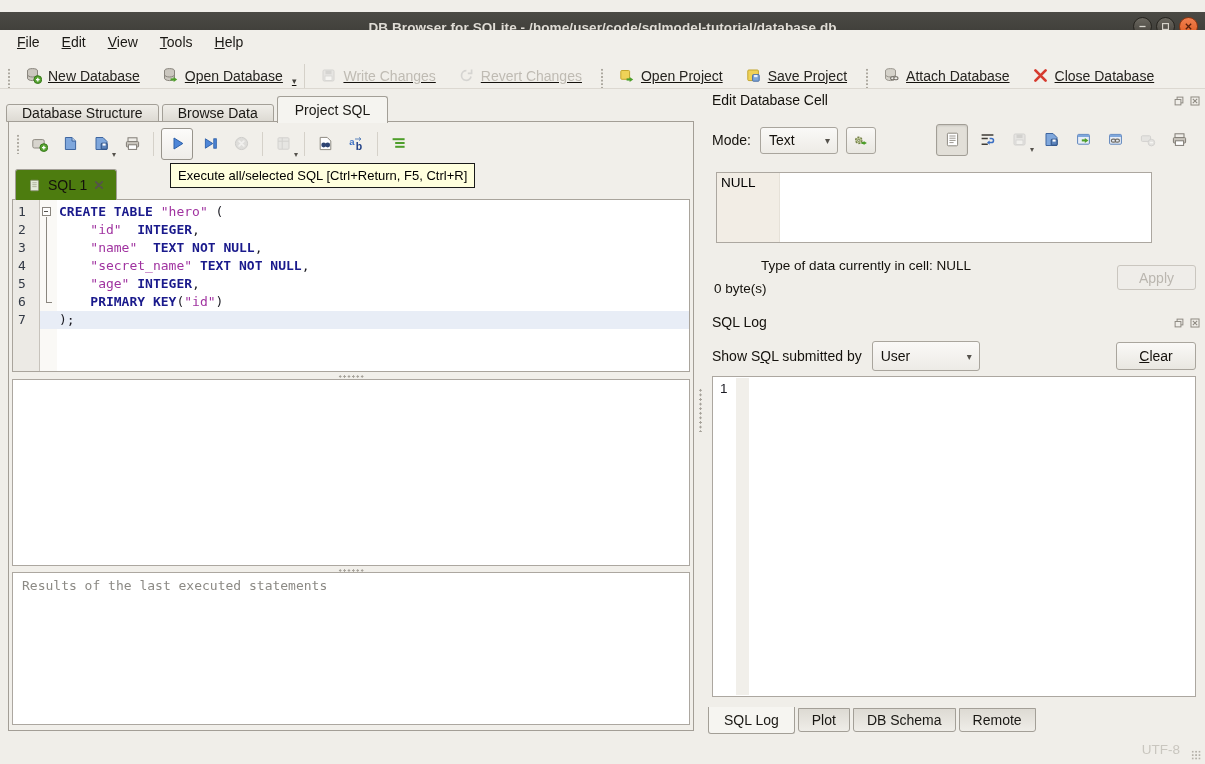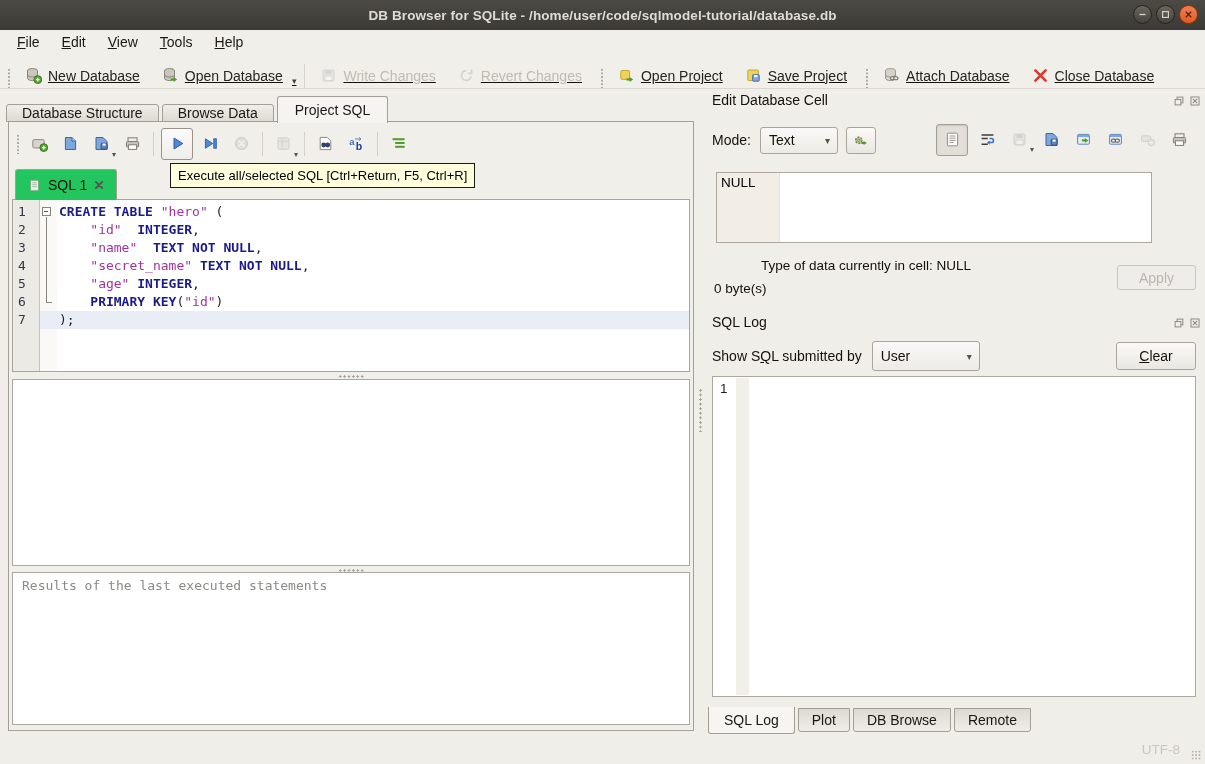--- a/index.html
+++ b/index.html
@@ -1,19 +1,19 @@
 <!DOCTYPE html>
 <html><head>
 <meta charset="utf-8">
 <style>
   html,body{margin:0;padding:0;background:#555;}
   #app{position:relative;width:1205px;height:764px;background:#F0EEE9;overflow:hidden;
        font-family:"Liberation Sans",sans-serif;color:#14110C;}
   
-  .titlebar{position:absolute;left:0;top:0;width:1205px;height:30px;
+  .titlebar{position:absolute;left:0;top:12px;width:1205px;height:30px;
     background:linear-gradient(#4B4A45,#3B3A36);border-bottom:1px solid #23221E;
     display:flex;align-items:center;justify-content:center;}
   .win-title{color:#DFDCD5;font-weight:bold;font-size:13.5px;letter-spacing:.1px;}
   .win-controls{position:absolute;right:7px;top:5px;display:flex;gap:4px;}
   .winbtn{width:19px;height:19px;border-radius:50%;box-sizing:border-box;
     background:linear-gradient(#6A675F,#45423C);border:1px solid #26241F;color:#D8D5CD;
     display:flex;align-items:center;justify-content:center;}
   .winbtn.close{background:linear-gradient(#F08050,#E05C22);color:#58200C;border-color:#8E3510;}
   .winbtn span[data-icon]{width:13px;height:13px;}
   
@@ -45,21 +45,21 @@
   .st-handle{width:4px;height:20px;margin:0 6px 0 2px;
     background-image:radial-gradient(circle,#ACA89F 1px,transparent 1.1px);background-size:4px 3.6px;}
   .stbtn{position:relative;width:27px;height:27px;display:flex;align-items:center;justify-content:center;
     border-radius:3px;margin-right:4px;}
   .stbtn.hover{border:1px solid #98948C;background:linear-gradient(#FCFBFA,#EFEDE9);width:30px;height:30px;}
   .stbtn.disabled span[data-icon]{opacity:.45;filter:grayscale(1);}
   .st-sep{width:1px;height:24px;background:#D5D1C9;margin:0 7px 0 3px;}
   .st-caret{position:absolute;right:-1px;bottom:-2px;font-size:8px;color:#55524C;}
   
   .sqltab{position:absolute;left:6px;top:47px;height:31px;z-index:3;box-sizing:border-box;
-    border:1px solid #A39F97;border-bottom:none;border-radius:3px 3px 0 0;background:#22c55e;
+    border:1px solid #A39F97;border-bottom:none;border-radius:3px 3px 0 0;background:#4d7c0f;
     display:flex;align-items:center;gap:6px;padding:0 11px;font-size:14px;color:#14110C;}
   .sqltab-icon{opacity:.85;}
   .sqltab span[data-icon]{width:15px;height:15px;}
   
   .editor{position:absolute;left:3px;top:77px;width:678px;height:173px;box-sizing:border-box;
     border:1px solid #A9A49C;overflow:hidden;
     background:linear-gradient(90deg,#ECEAE5 0,#ECEAE5 26px,#C7C3BC 26px,#C7C3BC 27px,#FAF9F6 27px,#FAF9F6 44px,#fff 44px);}
   .ed-lines{padding-top:3px;}
   .ed-line{display:flex;height:18px;font:13px/18px "DejaVu Sans Mono",monospace;}
   .ed-line.current{background:linear-gradient(90deg,transparent 0,transparent 27px,#E8EDF6 27px);}
@@ -622,21 +622,21 @@
   </div>
 
   <div class="log-box">
     <span class="log-num">1</span>
     <div class="log-strip"></div>
   </div>
 
   <div class="dock-tabs">
       <div class="dtab active">SQL Log</div>
       <div class="dtab">Plot</div>
-      <div class="dtab">DB Browse</div>
+      <div class="dtab">DB Schema</div>
       <div class="dtab">Remote</div>
     </div>
 
   <div class="status-enc">UTF-8</div>
   <div class="grip"></div>
 
   <div class="tooltip">Execute all/selected SQL [Ctrl+Return, F5, Ctrl+R]</div>
 </div>
 
 </body></html>

